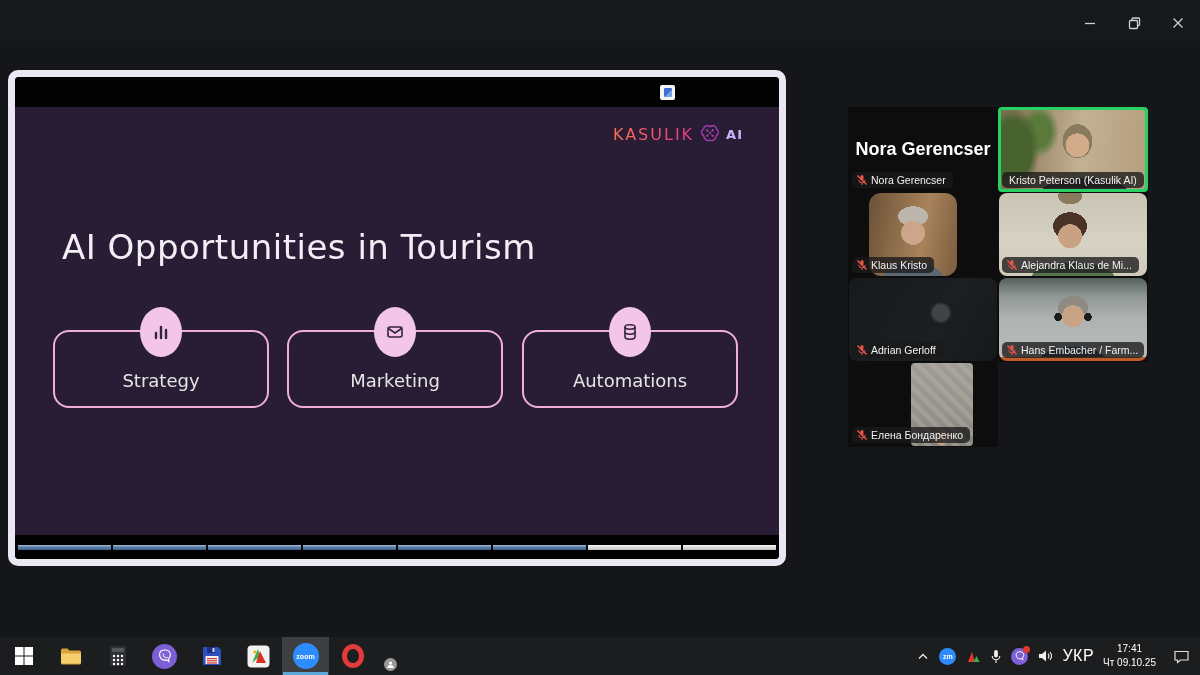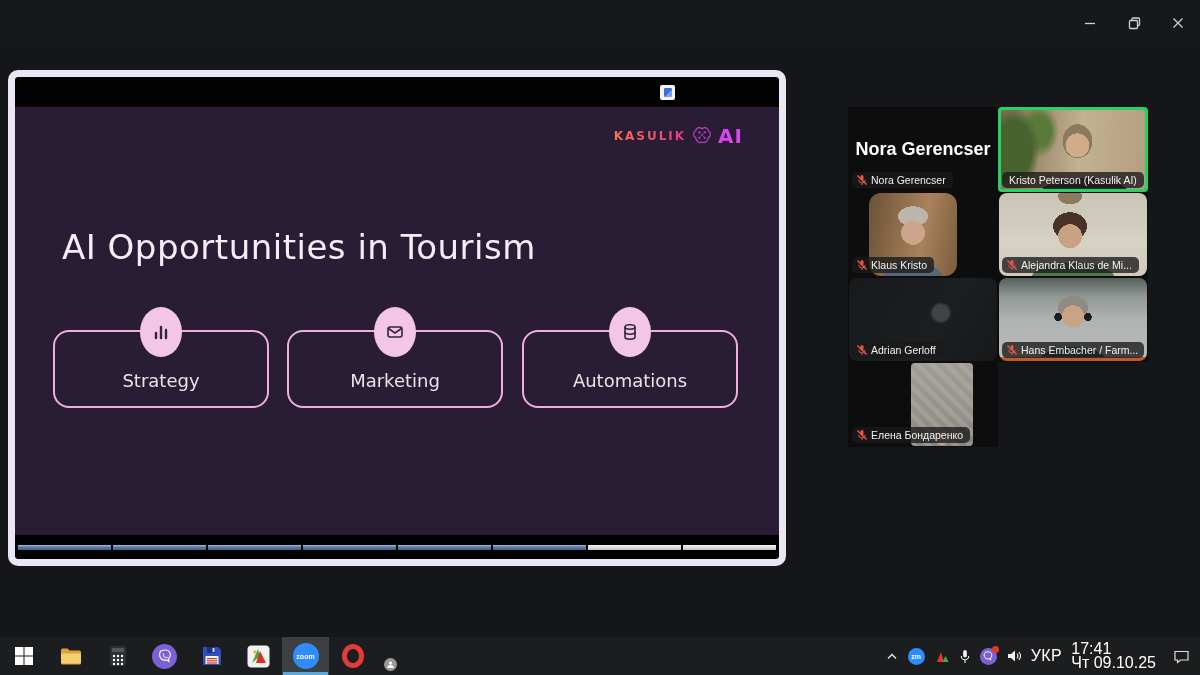--- a/index.html
+++ b/index.html
@@ -20,23 +20,23 @@
                  background:#eae6f2; border-radius:10px; padding:7px; }
   .share-inner { width:100%; height:100%; background:#000; border-radius:4px; overflow:hidden;
                  display:flex; flex-direction:column; }
   .share-top { position:relative; height:30px; background:#020202; flex:0 0 auto; }
   .mini-icon { position:absolute; left:645px; top:8px; width:15px; height:15px; background:#f4f4f4;
                border-radius:2px; display:flex; align-items:center; justify-content:center; }
   .mini-icon span { display:block; width:8px; height:9px; background:linear-gradient(135deg,#3d6fd6 55%, #7aa0e8 56%); border-radius:1px; }
 
   .slide { position:relative; flex:1 1 auto; background:#281d34; font-family:"DejaVu Sans", sans-serif; }
   .logo { position:absolute; top:17px; right:36px; display:flex; align-items:center; gap:5px; }
-  .logo-name { font-size:12px; font-weight:bold; letter-spacing:2px;
+  .logo-name { font-size:16px; font-weight:normal; letter-spacing:2px;
                background:linear-gradient(90deg,#ff7052,#e23a8e); -webkit-background-clip:text; background-clip:text; color:transparent; }
-  .logo-ai { font-size:20px; font-weight:bold; letter-spacing:1px; color:#d946ef; }
+  .logo-ai { font-size:13px; font-weight:bold; letter-spacing:1px; color:#c4b5fd; }
   .slide-title { position:absolute; left:47px; top:120px; font-size:34px; font-weight:500; color:#f3eef6; letter-spacing:0.5px; }
 
   .card { position:absolute; top:223px; width:216px; height:78px;
           border:2.5px solid #efaede; border-radius:16px; }
   .card-circle { position:absolute; left:50%; top:-25px; transform:translateX(-50%);
                  width:42px; height:50px; background:#f3c6e8; border-radius:50%;
                  display:flex; align-items:center; justify-content:center; }
   .card-label { position:absolute; left:0; right:0; top:38px; text-align:center;
                 font-size:18px; color:#e5e5e5; }
   .card1 { left:38px; } .card2 { left:272px; } .card3 { left:507px; }
@@ -130,21 +130,21 @@
                  background:#9a9a9a; display:flex; align-items:center; justify-content:center; }
 
   .tb-tray { margin-left:auto; display:flex; align-items:center; gap:9px; padding-right:10px; color:#fff; }
   .tray-item { display:flex; align-items:center; justify-content:center; cursor:pointer; background:transparent; border:0; color:#fff; }
   .zm-circle { width:17px; height:17px; border-radius:50%; background:#2d8cff; color:#fff;
                display:flex; align-items:center; justify-content:center; font-size:7px; font-weight:bold; }
   .viber-tray { position:relative; width:17px; height:17px; border-radius:50%; background:#7d60d6;
                 display:flex; align-items:center; justify-content:center; }
   .viber-badge { position:absolute; top:-2px; right:-2px; width:7px; height:7px; border-radius:50%; background:#e03a2f; }
   .lang { font-size:16px; letter-spacing:0.5px; }
-  .clock { text-align:left; font-size:16px; line-height:14px; cursor:pointer; }
+  .clock { text-align:center; font-size:10px; line-height:14px; cursor:pointer; }
 
   .viber-app { width:25px; height:25px; border-radius:50%; background:#7d60d6; display:flex; align-items:center; justify-content:center; }
 </style>
 </head>
 <body>
 
 <div class="screen">
 
   <div class="titlebar">
     <div class="win-controls">

